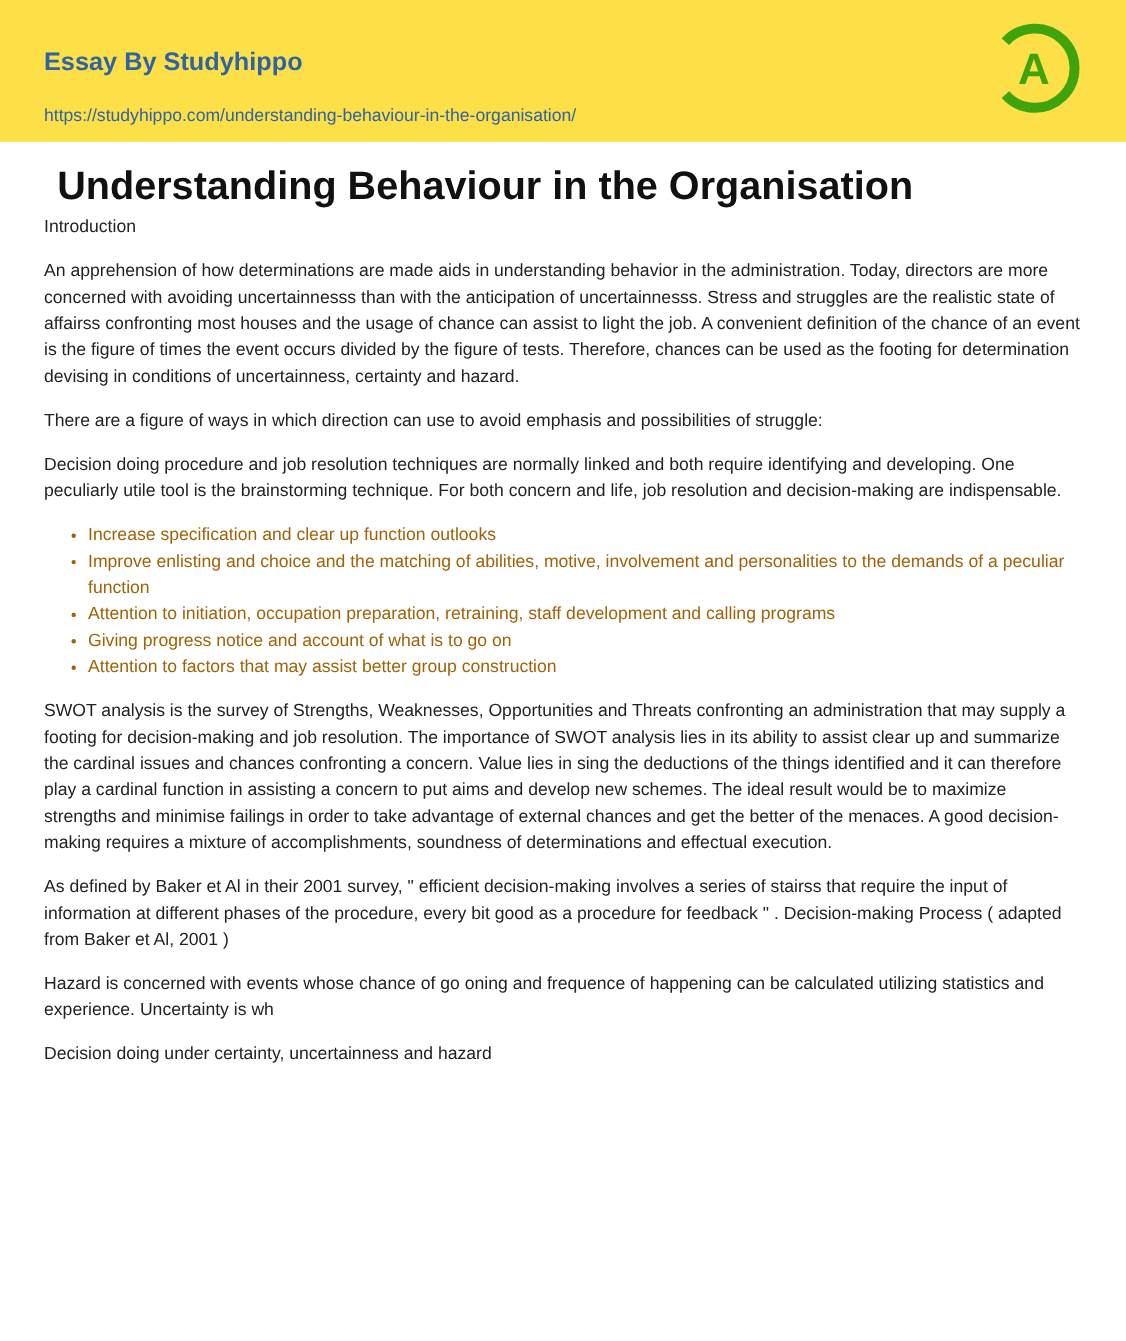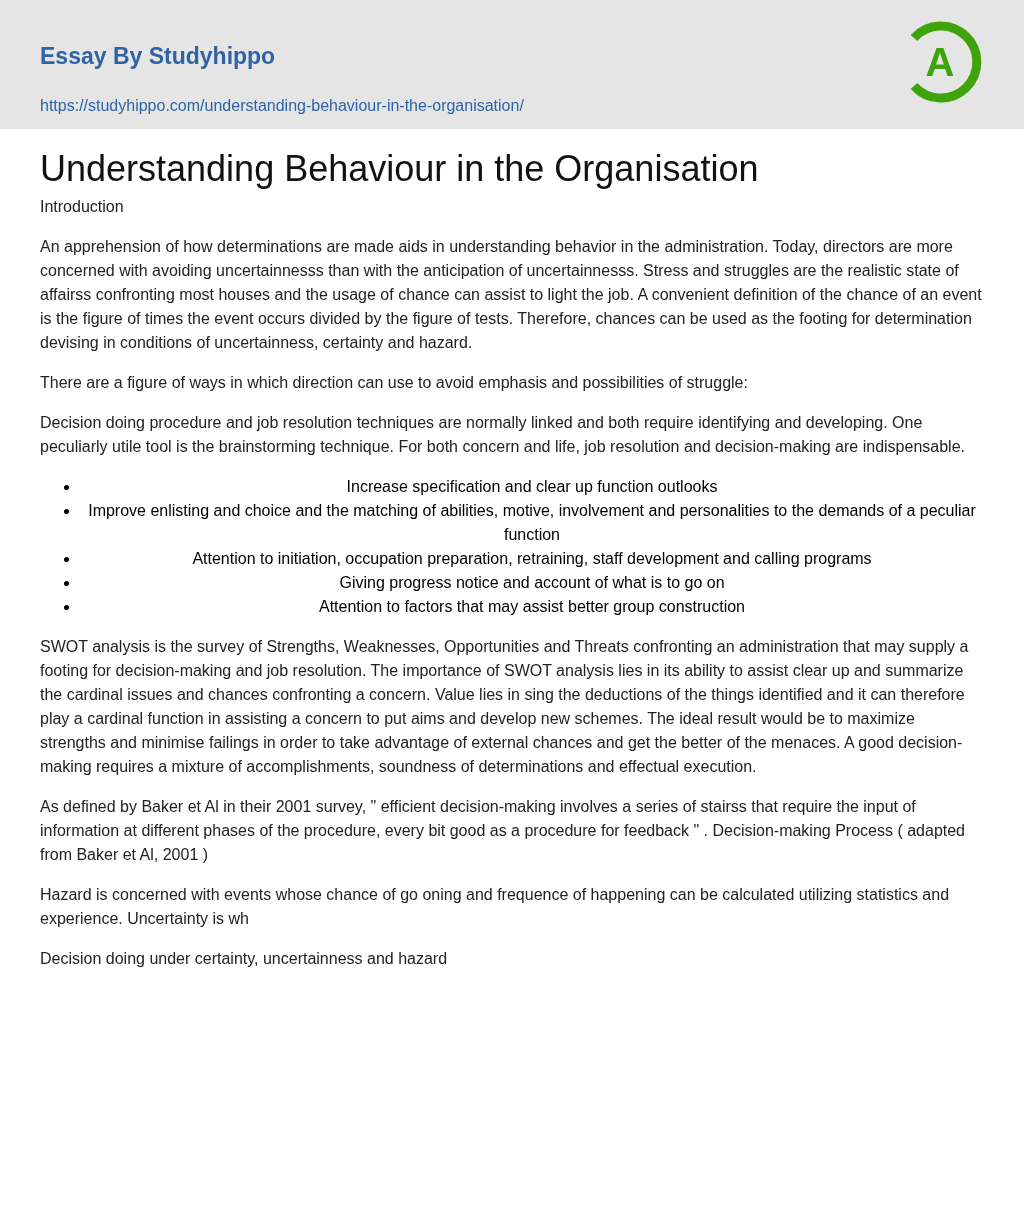--- a/index.html
+++ b/index.html
@@ -1,20 +1,20 @@
 <!DOCTYPE html>
 <html><head>
 <meta charset="utf-8">
 <style>
   * { box-sizing: border-box; margin: 0; padding: 0; }
   html, body { width: 1024px; background: #ffffff; }
   body { font-family: "Liberation Sans", "DejaVu Sans", sans-serif; color: #222222; }
   .header {
     height: 129px;
-    background: #e5e5e5;
+    background: #fde047;
     position: relative;
     padding: 42px 40px 0 40px;
   }
   .brand {
     font-size: 23px;
     font-weight: bold;
     color: #2e64a6;
     line-height: 28px;
   }
   .url {
@@ -28,33 +28,34 @@
   .logo {
     position: absolute;
     left: 908px;
     top: 18px;
     width: 80px;
     height: 88px;
   }
   .content { padding: 18px 40px 40px 40px; }
   h1 {
     font-size: 36px;
-    font-weight: normal;
+    font-weight: bold;
     color: #111111;
     line-height: 44px;
     margin-bottom: 4px;
+    margin-left: 12px;
   }
   p {
     font-size: 16px;
     line-height: 24px;
     margin-bottom: 16px;
     color: #222222;
   }
   ul { margin: 0 0 16px 40px; }
-  li { font-size: 16px; line-height: 24px; color: #000000; text-align: center; }
+  li { font-size: 16px; line-height: 24px; color: #a16207; }
 </style>
 </head>
 <body>
 
 <div class="header">
   <div class="brand">Essay By Studyhippo</div>
   <a class="url">https://studyhippo.com/understanding-behaviour-in-the-organisation/</a>
   <svg class="logo" viewBox="0 0 80 88">
     <path d="M 6 20 A 36 36 0 1 1 6 68" fill="none" stroke="#3fa30b" stroke-width="9"></path>
     <text x="32" y="58" text-anchor="middle" font-family="Liberation Sans, sans-serif" font-size="40" font-weight="bold" fill="#3fa30b">A</text>

